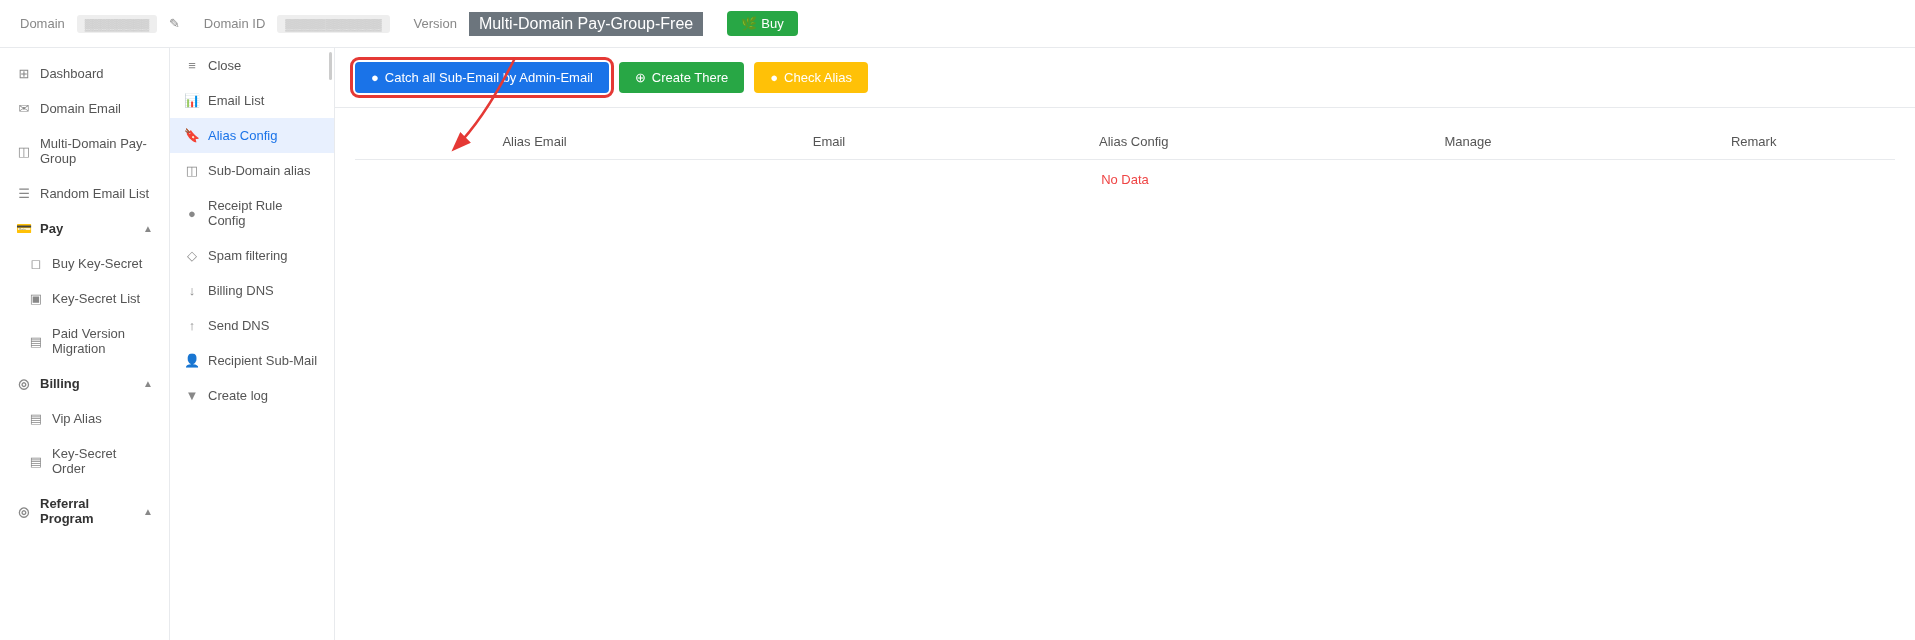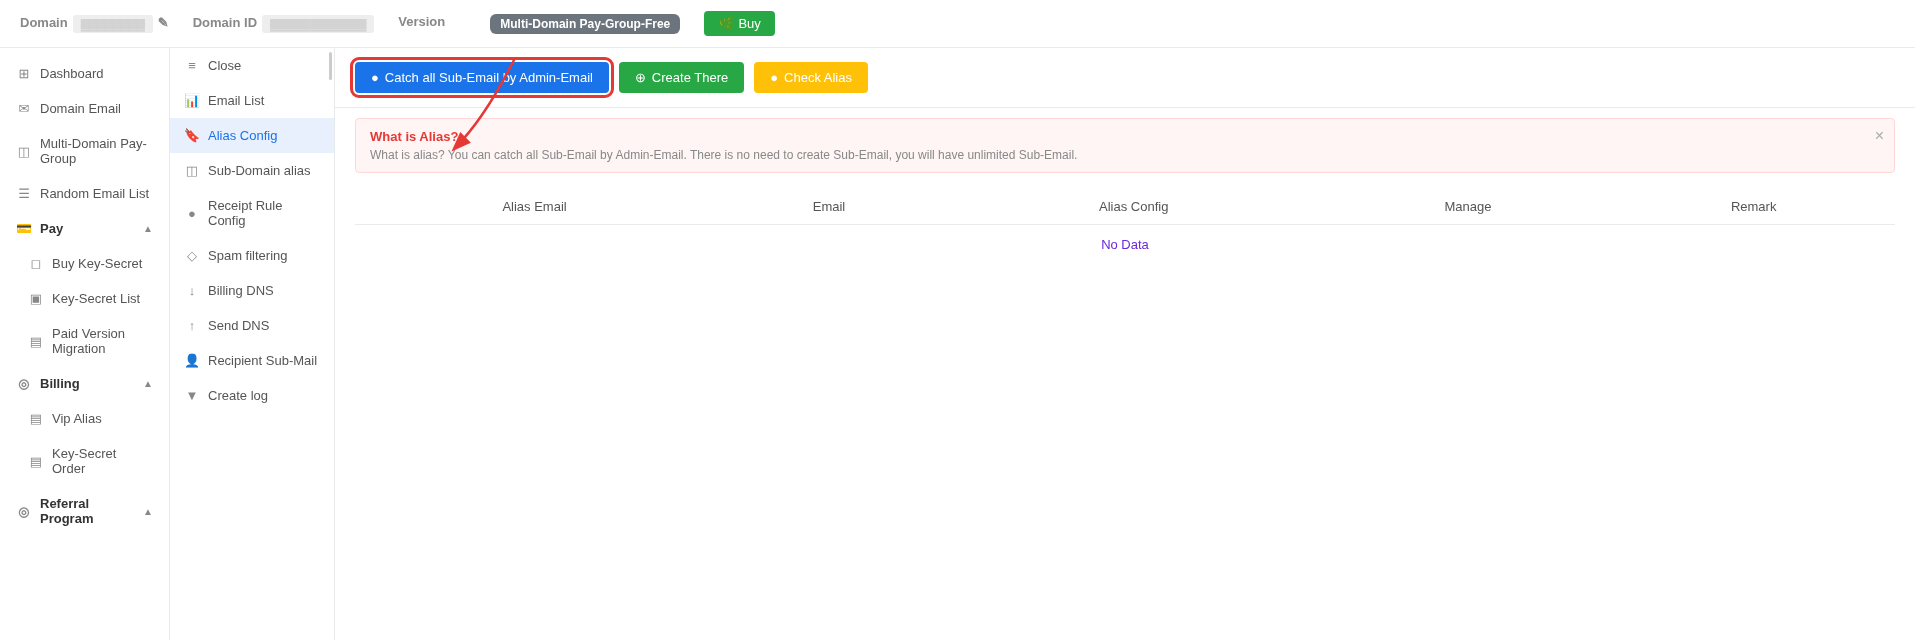--- a/index.html
+++ b/index.html
@@ -5,24 +5,24 @@
     * { box-sizing: border-box; margin: 0; padding: 0; }
     body { font-family: -apple-system, BlinkMacSystemFont, 'Segoe UI', sans-serif; font-size: 13px; color: #333; background: #f5f7fa; display: flex; flex-direction: column; height: 640px; overflow: hidden; }
 
     
     .top-header {
       display: flex; align-items: center; gap: 24px;
       padding: 0 20px; height: 48px;
       background: #fff; border-bottom: 1px solid #e8eaed;
       flex-shrink: 0;
     }
-    .top-header-item { display: flex; gap: 5px; font-size: 13px; color: #555; font-weight: bold; }
+    .top-header-item { display: flex; align-items: center; gap: 12px; font-size: 13px; color: #555; }
     .top-header-item .label { color: #888; }
     .top-header-item .value { background: #eee; border-radius: 3px; padding: 2px 8px; color: #aaa; font-size: 12px; min-width: 80px; }
-    .version-badge { background: #6c757d; color: #fff; border-radius: 6px; padding: 3px 10px; font-size: 12px; margin-left: 40px; }
+    .version-badge { background: #6c757d; color: #fff; border-radius: 0; padding: 3px 10px; font-size: 16px; }
     .buy-btn { background: #28a745; color: #fff; border: none; border-radius: 4px; padding: 5px 14px; font-size: 13px; cursor: pointer; display: flex; align-items: center; gap: 4px; }
     .edit-icon { color: #888; cursor: pointer; }
 
     
     .main-layout { display: flex; flex: 1; overflow: hidden; }
 
     .nav-left {
       width: 170px; background: #fff; border-right: 1px solid #e8eaed;
       flex-shrink: 0; overflow-y: auto; padding: 8px 0;
     }
@@ -87,21 +87,21 @@
 
     
     .table-container { padding: 16px 20px; }
     .data-table { width: 100%; border-collapse: collapse; }
     .data-table th {
       text-align: center; padding: 10px 12px;
       border-bottom: 1px solid #e8eaed; font-weight: 500;
       color: #555; font-size: 13px; background: #fff;
     }
     .data-table td {
-      text-align: center; padding: 12px; color: #6d28d9; font-size: 13px;
+      text-align: center; padding: 12px; color: #ef4444; font-size: 13px;
     }
     .no-data { color: #bbb; text-align: center; padding: 40px; font-size: 13px; }
   </style>
 </head>
 <body>
 
 <div class="top-header">
   <div class="top-header-item">
     <span class="label">Domain</span>
     <span class="value">
@@ -255,25 +255,20 @@
 
         <defs>
           <marker id="arrowhead" markerWidth="8" markerHeight="8" refX="6" refY="3" orient="auto">
             <polygon points="0 0, 8 3, 0 6" fill="#e53935"></polygon>
           </marker>
         </defs>
         <path d="M 80 10 C 60 50, 40 80, 20 100" stroke="#e53935" stroke-width="2.5" fill="none" marker-end="url(#arrowhead)"></path>
       </svg>
     </div>
 
-    <div class="info-banner">
-      <div class="title">What is Alias?</div>
-      <div class="desc">What is alias? You can catch all Sub-Email by Admin-Email. There is no need to create Sub-Email, you will have unlimited Sub-Email.</div>
-      <span class="close-btn">×</span>
-    </div>
 
     <div class="table-container">
       <table class="data-table">
         <thead>
           <tr>
             <th>Alias Email</th>
             <th>Email</th>
             <th>Alias Config</th>
             <th>Manage</th>
             <th>Remark</th>

